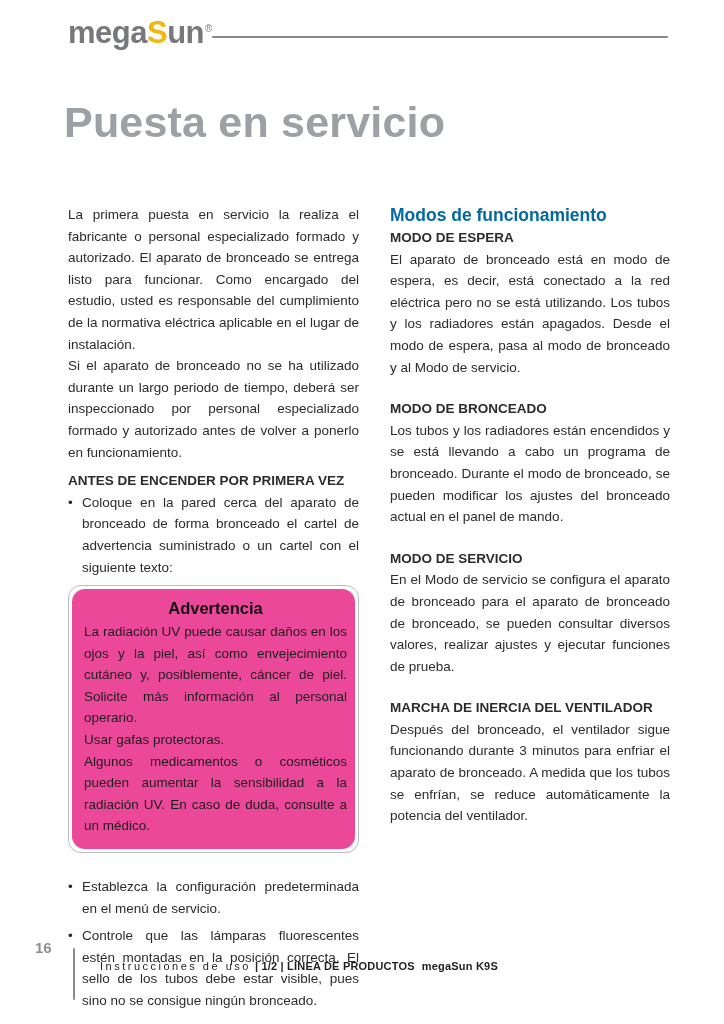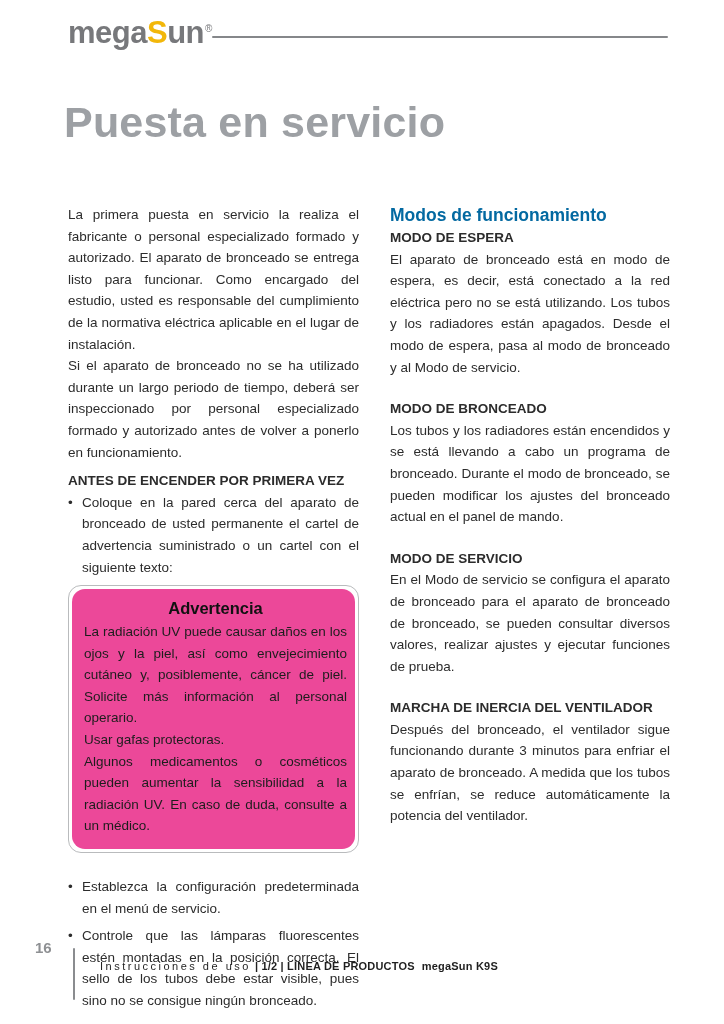--- a/index.html
+++ b/index.html
@@ -67,21 +67,21 @@
   <h1 class="page-title">Puesta en servicio</h1>
 
   <section class="col col-left">
     <p class="justified">La primera puesta en servicio la realiza el fabricante o personal especializado formado y autorizado. El aparato de bronceado se entrega listo para funcionar. Como encargado del estudio, usted es responsable del cumplimiento de la normativa eléctrica aplicable en el lugar de instalación.</p>
     <p class="justified">Si el aparato de bronceado no se ha utilizado durante un largo periodo de tiempo, deberá ser inspeccionado por personal especializado formado y autorizado antes de volver a ponerlo en funcionamiento.</p>
 
     <div class="sec-heading">ANTES DE ENCENDER POR PRIMERA VEZ</div>
 
     <div class="bullet">
       <span class="dot">•</span>
-      <span class="text">Coloque en la pared cerca del aparato de bronceado de usted permanente el cartel de advertencia suministrado o un cartel con el siguiente texto:</span>
+      <span class="text">Coloque en la pared cerca del aparato de bronceado de forma bronceado el cartel de advertencia suministrado o un cartel con el siguiente texto:</span>
     </div>
 
     <div class="warning-outer">
       <div class="warning-inner">
         <div class="warning-title">Advertencia</div>
         <p>La radiación UV puede causar daños en los ojos y la piel, así como envejecimiento cutáneo y, posiblemente, cáncer de piel. Solicite más información al personal operario.</p>
         <p>Usar gafas protectoras.</p>
         <p>Algunos medicamentos o cosméticos pueden aumentar la sensibilidad a la radiación UV. En caso de duda, consulte a un médico.</p>
       </div>
     </div>

